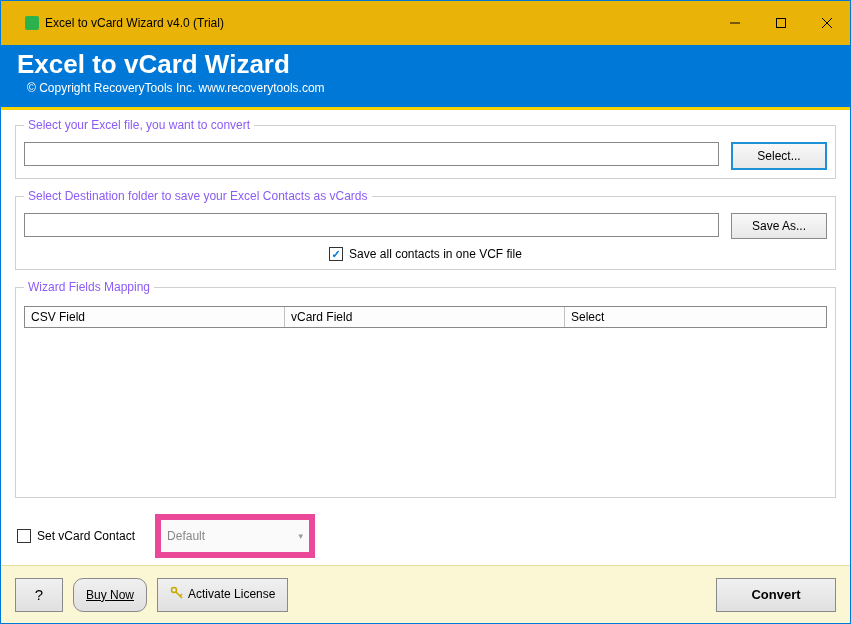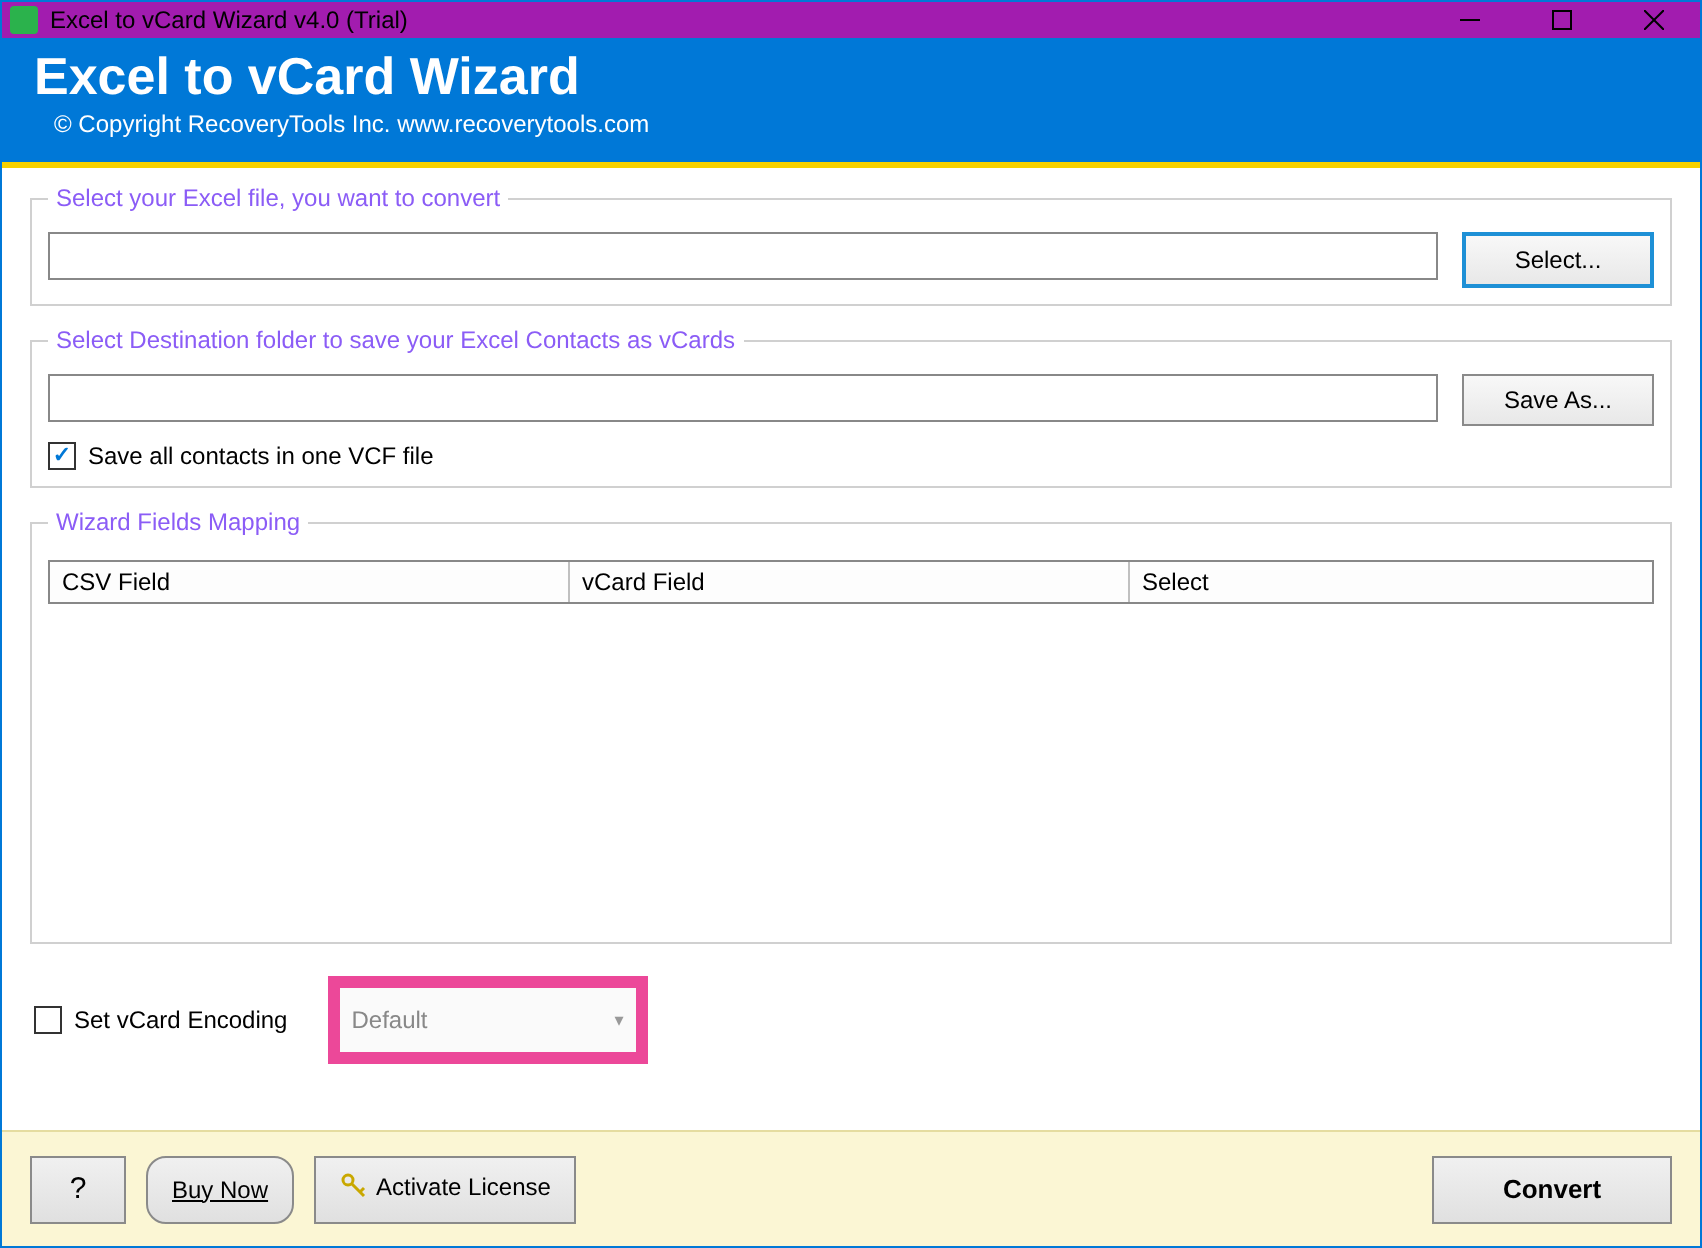--- a/index.html
+++ b/index.html
@@ -6,25 +6,25 @@
     body {
       font-family: "Segoe UI", Tahoma, sans-serif;
       font-size: 12px;
       width: 851px;
       height: 624px;
       overflow: hidden;
       background: #fff;
       border: 1px solid #0078d7;
     }
     .titlebar {
-      height: 18px;
-      background: #a21caf;
-      display: flex;
-      align-items: center;
-      padding-left: 4px;
+      height: 44px;
+      background: #eab308;
+      display: flex;
+      align-items: center;
+      padding-left: 24px;
     }
     .titlebar-icon {
       width: 14px; height: 14px;
       background: #2bb24c;
       border-radius: 2px;
       margin-right: 6px;
     }
     .titlebar-text {
       font-size: 12px;
       color: #000;
@@ -87,20 +87,21 @@
     }
     .btn-highlight {
       border: 2px solid #1e90d6;
       height: 28px;
     }
     .checkbox-row {
       display: flex;
       align-items: center;
       gap: 6px;
       margin-top: 8px;
+      justify-content: center;
     }
     .checkbox {
       width: 14px; height: 14px;
       border: 1px solid #333;
       display: flex; align-items: center; justify-content: center;
       font-size: 11px;
       line-height: 1;
     }
     .checkbox.checked::after {
       content: "✓";
@@ -238,21 +239,21 @@
     <div class="grid-header">
       <div class="grid-col col1">CSV Field</div>
       <div class="grid-col col2">vCard Field</div>
       <div class="grid-col col3">Select</div>
     </div>
   </fieldset>
 
   <div class="encoding-row">
     <div class="checkbox-row" style="margin-top:0">
       <div class="checkbox"></div>
-      <span>Set vCard Encoding</span>
+      <span>Set vCard Contact</span>
     </div>
     <div class="combo">
       <span>Default</span>
       <span class="combo-arrow">▾</span>
     </div>
   </div>
 
 </div>
 
 <div class="footer">

